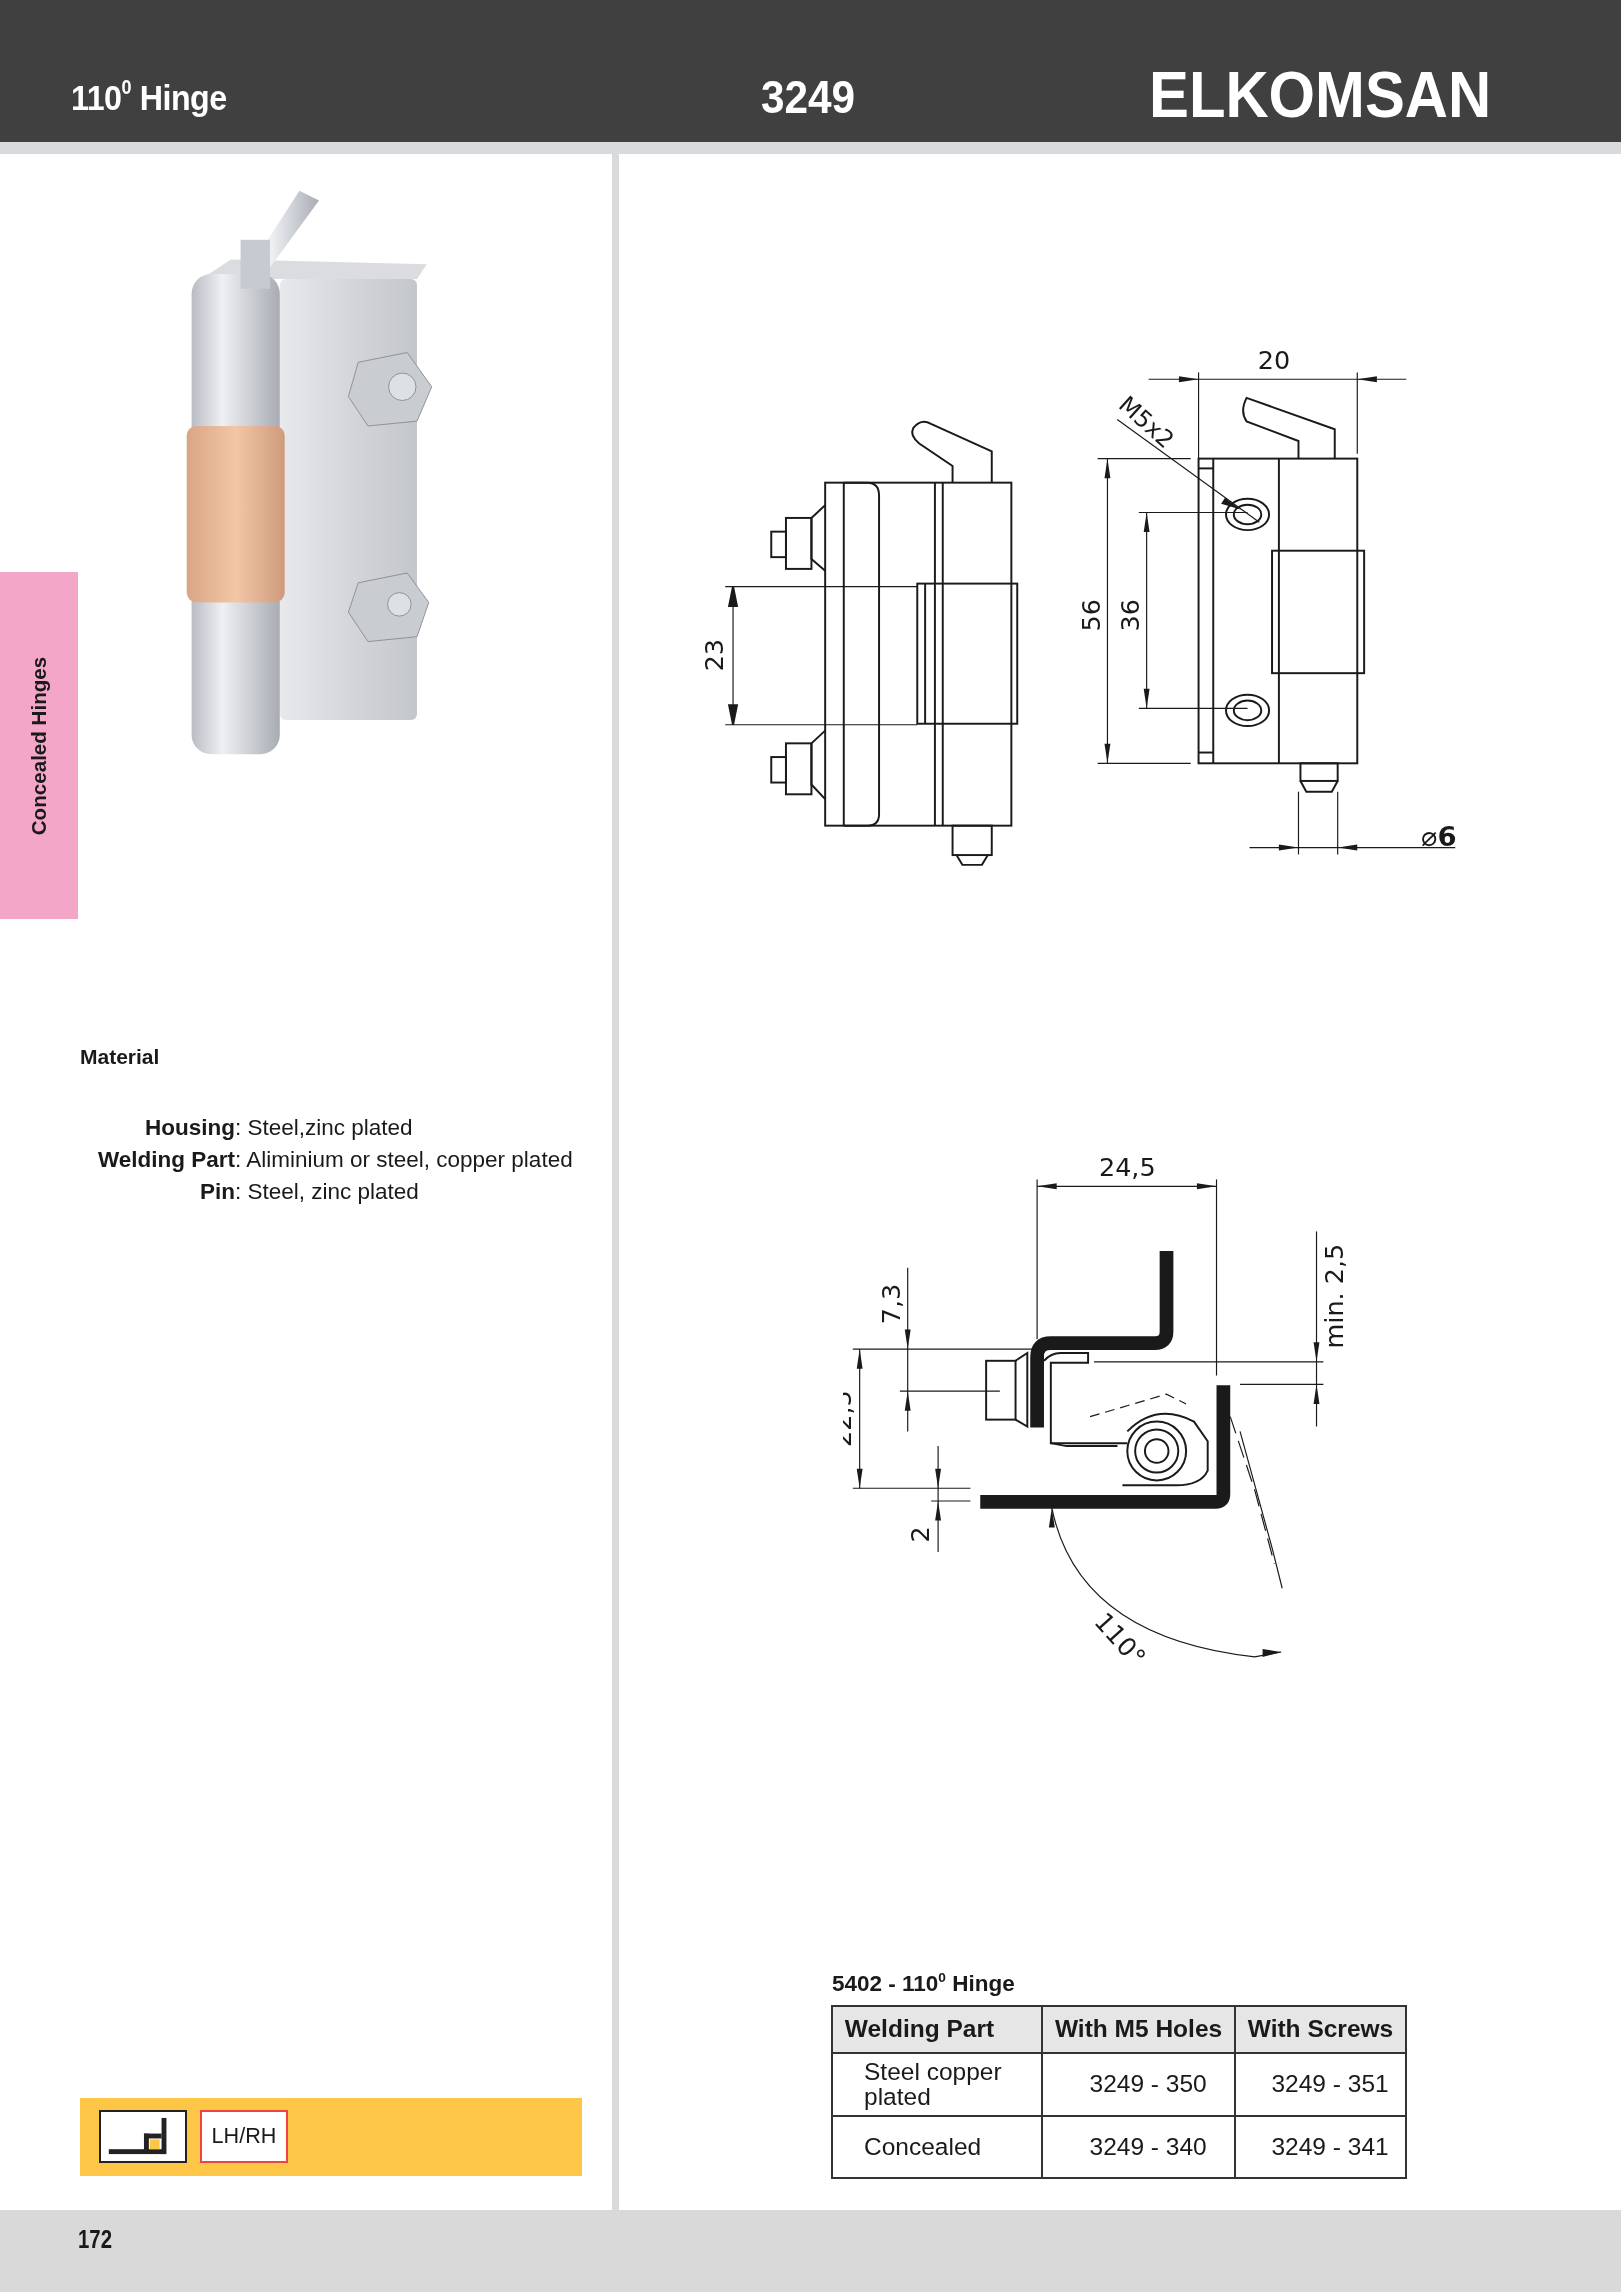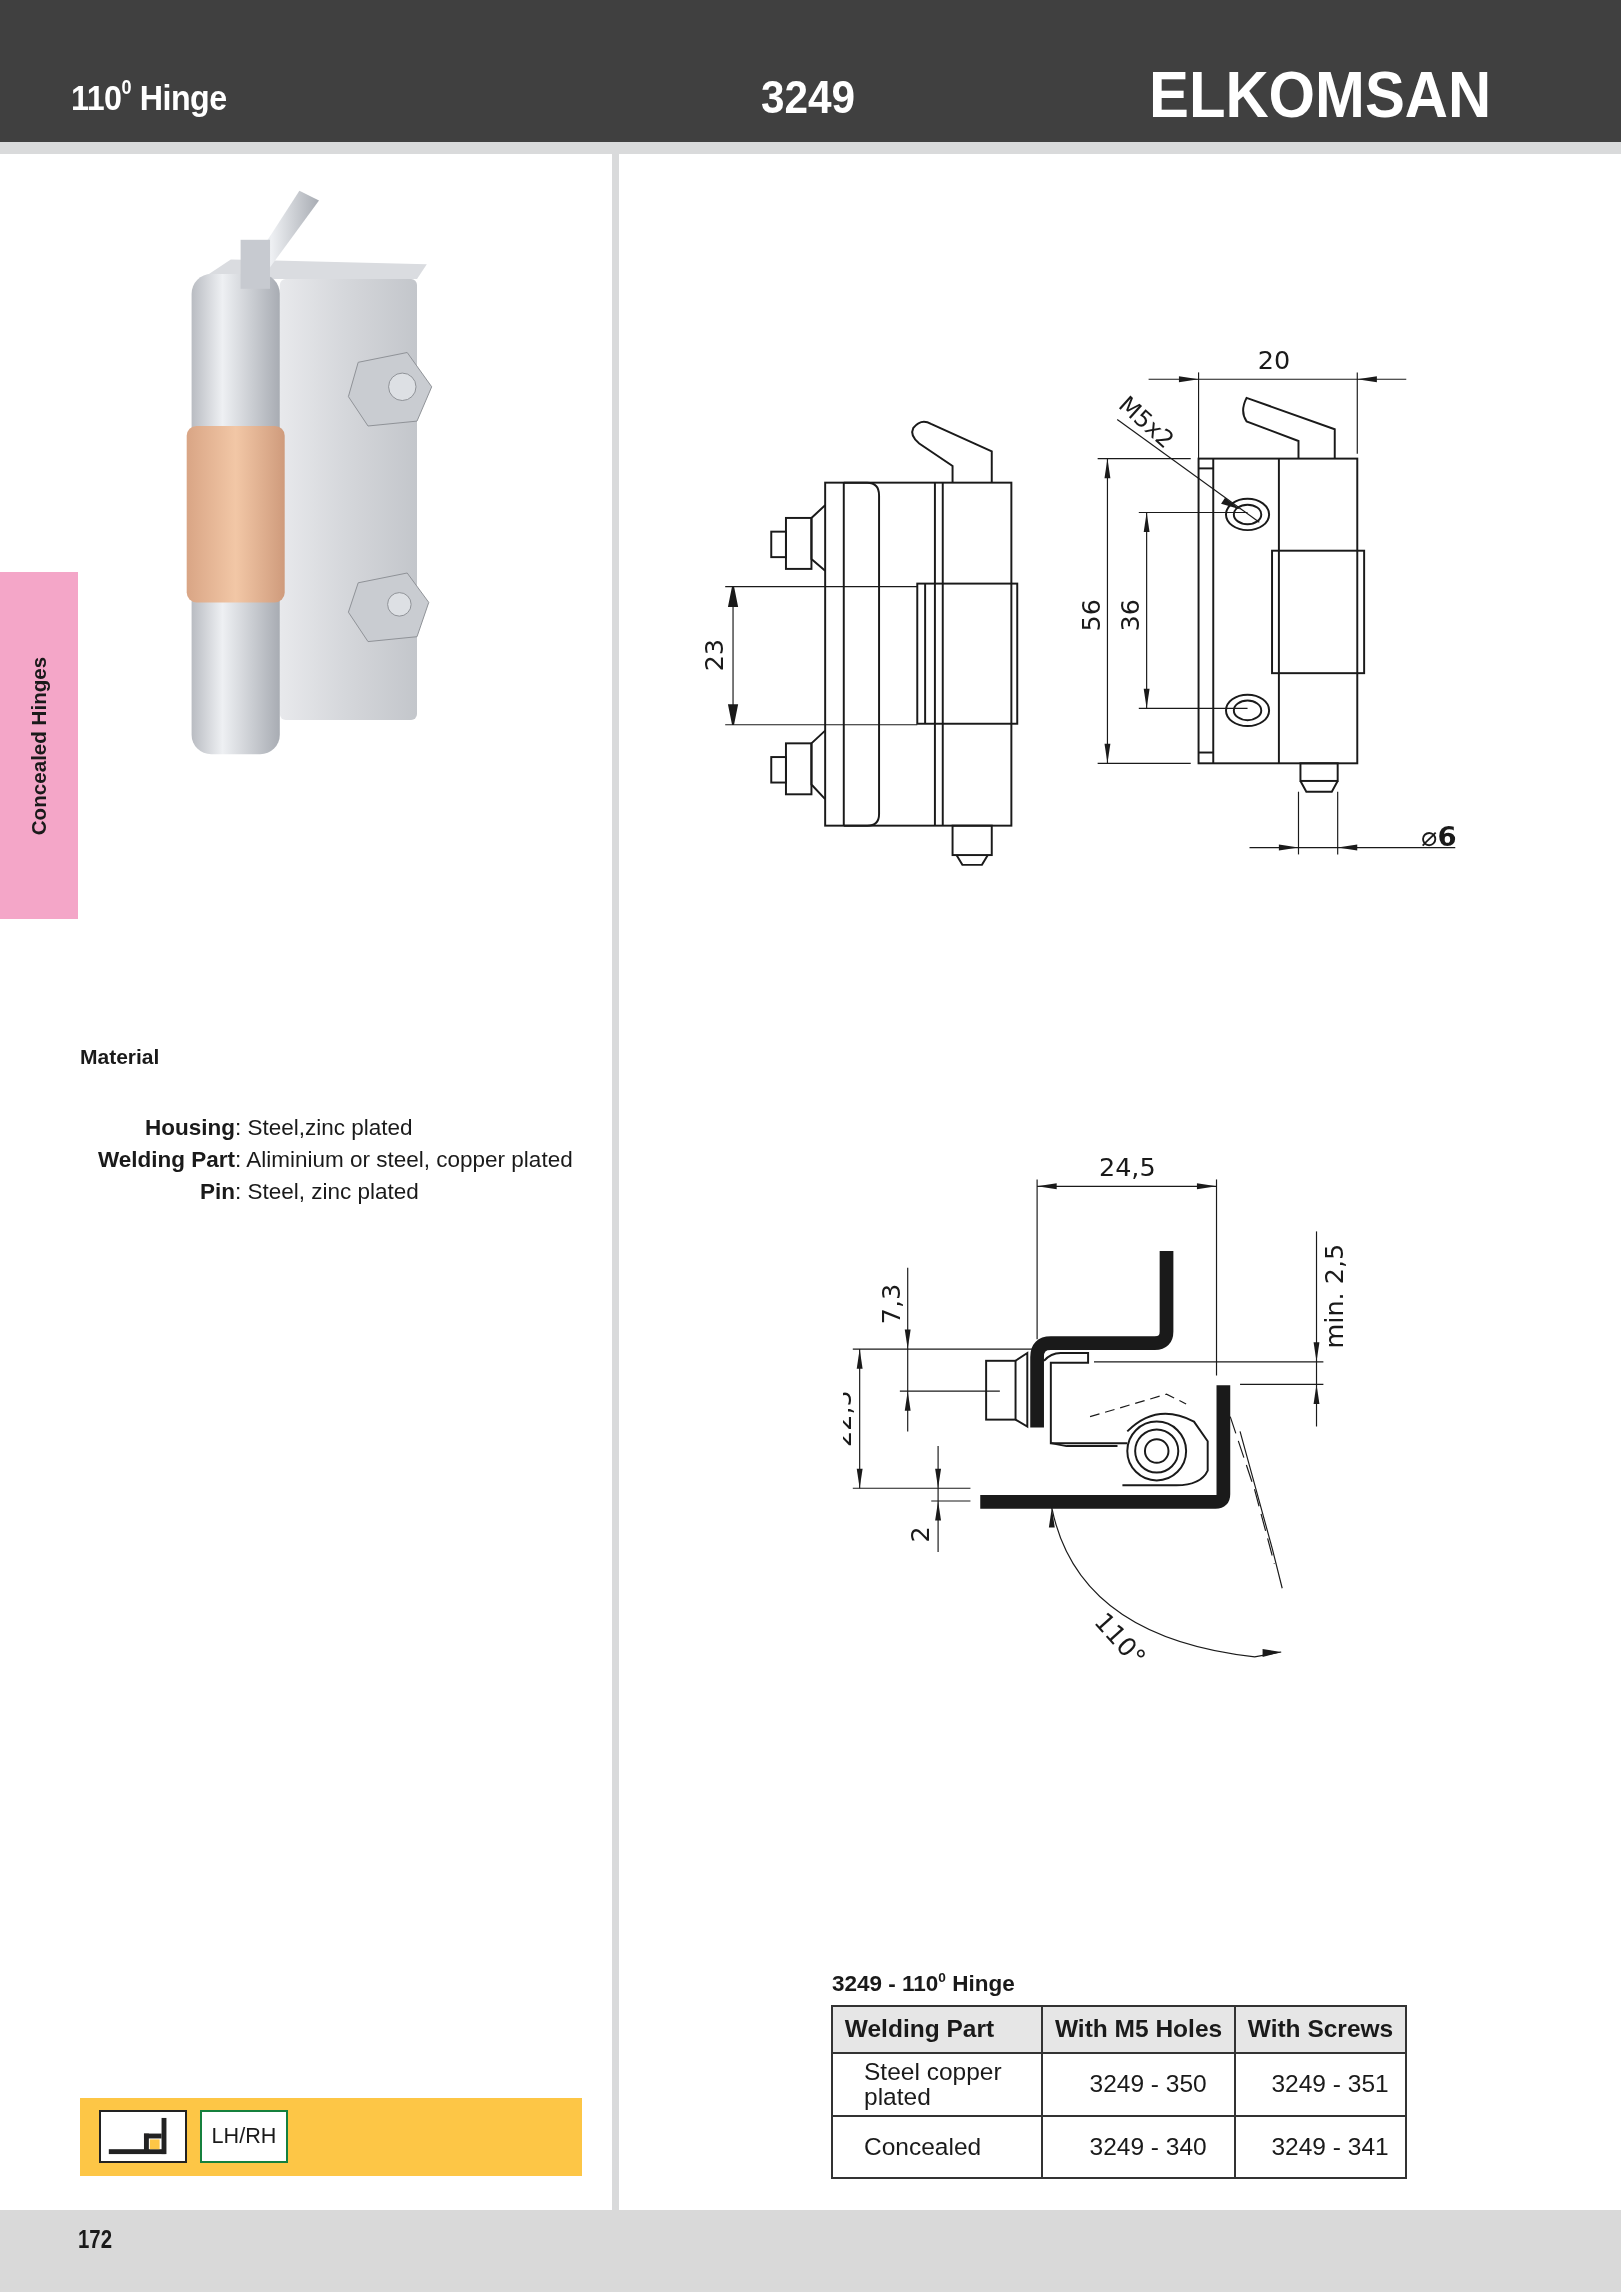--- a/index.html
+++ b/index.html
@@ -14,21 +14,21 @@
   .divider { position:absolute; left:612px; top:147px; width:6.9px; height:2063px; background:#d9dadb; }
   .side-tab { position:absolute; left:0; top:572px; width:78px; height:347px; background:#f4a6c8; }
   .side-tab span { position:absolute; left:50%; top:50%; transform:translate(-50%,-50%) rotate(-90deg); white-space:nowrap; font-weight:bold; font-size:20.6px; color:#1a1a1a; }
   .photo { position:absolute; left:172px; top:181px; width:294px; height:588px; }
   .material { position:absolute; left:80px; top:1045px; font-size:22.5px; }
   .material .m-head { font-weight:bold; font-size:21px; margin-bottom:43px; }
   .material .row { display:flex; height:32px; align-items:center; }
   .material .lbl { width:155px; font-weight:bold;text-align:right; }
   .legend-bar { position:absolute; left:80px; top:2098px; width:502px; height:78px; background:#fdc646; }
   .legend-icon { position:absolute; left:18.6px; top:11.8px; width:88px; height:53px; background:#fff; border:2px solid #222; box-sizing:border-box; }
-  .legend-text { position:absolute; left:120px; top:11.8px; width:88px; height:53px; background:#fff; border:2px solid #15803d; box-sizing:border-box; font-size:21.6px; display:flex; align-items:center; justify-content:center; }
+  .legend-text { position:absolute; left:120px; top:11.8px; width:88px; height:53px; background:#fff; border:2px solid #ef4444; box-sizing:border-box; font-size:21.6px; display:flex; align-items:center; justify-content:center; }
   .footer { position:absolute; left:0; top:2210px; width:1621px; height:82px; background:#d9d9d9; }
   .page-num { position:absolute; left:78px; top:2225px; font-size:25.5px; font-weight:bold; transform:scaleX(0.8); transform-origin:left; color:#1a1a1a; }
   .drawing { position:absolute; }
   .tbl-title { position:absolute; left:832px; top:1970px; font-weight:bold; font-size:22.5px; }
   .tbl-title sup { font-size:13.7px; }
   table.codes { position:absolute; left:831px; top:2005px; width:576px; border-collapse:collapse; font-size:24.5px; }
   table.codes th, table.codes td { border:2px solid #333; padding:3.9px 11.8px; }
   table.codes th { background:#e6e6e6; font-weight:bold; text-align:center; height:37px; white-space:nowrap; }
   table.codes th:first-child { text-align:left; }
   table.codes td { text-align:center; height:53px;padding-left:31px; }
@@ -236,21 +236,21 @@
       <polygon points="447,515 428,512 428,520"></polygon>
   </g>
   <text x="290" y="30" font-size="26" fill="#1a1a1a" stroke="none" text-anchor="middle">24,5</text>
   <text transform="translate(58 160) rotate(-90)" font-size="26" fill="#1a1a1a" stroke="none" text-anchor="middle">7,3</text>
   <text transform="translate(8 277) rotate(-90)" font-size="26" fill="#1a1a1a" stroke="none" text-anchor="middle">22,5</text>
   <text transform="translate(88 395) rotate(-90)" font-size="26" fill="#1a1a1a" stroke="none" text-anchor="middle">2</text>
   <text transform="translate(510 152) rotate(-90)" font-size="26" fill="#1a1a1a" stroke="none" text-anchor="middle">min. 2,5</text>
   <text transform="translate(255 485) rotate(48)" font-size="26" fill="#1a1a1a" stroke="none">110°</text>
 </svg>
 
-<div class="tbl-title"><span>3249 - 110</span><sup>0</sup><span> Hinge</span></div>
+<div class="tbl-title"><span>5402 - 110</span><sup>0</sup><span> Hinge</span></div>
 <table class="codes">
   <thead>
     <tr>
       <th>Welding Part</th>
       <th>With M5 Holes</th>
       <th>With Screws</th>
     </tr>
   </thead>
   <tbody>
     <tr>

